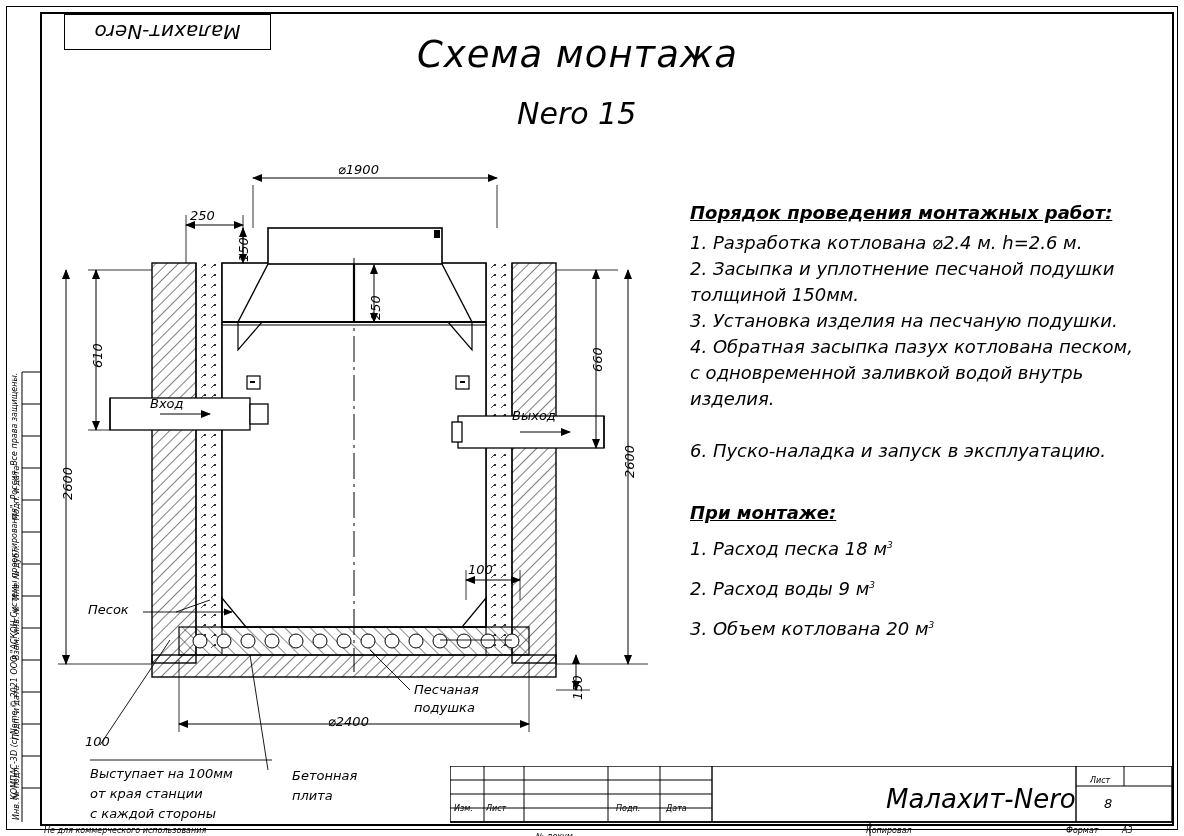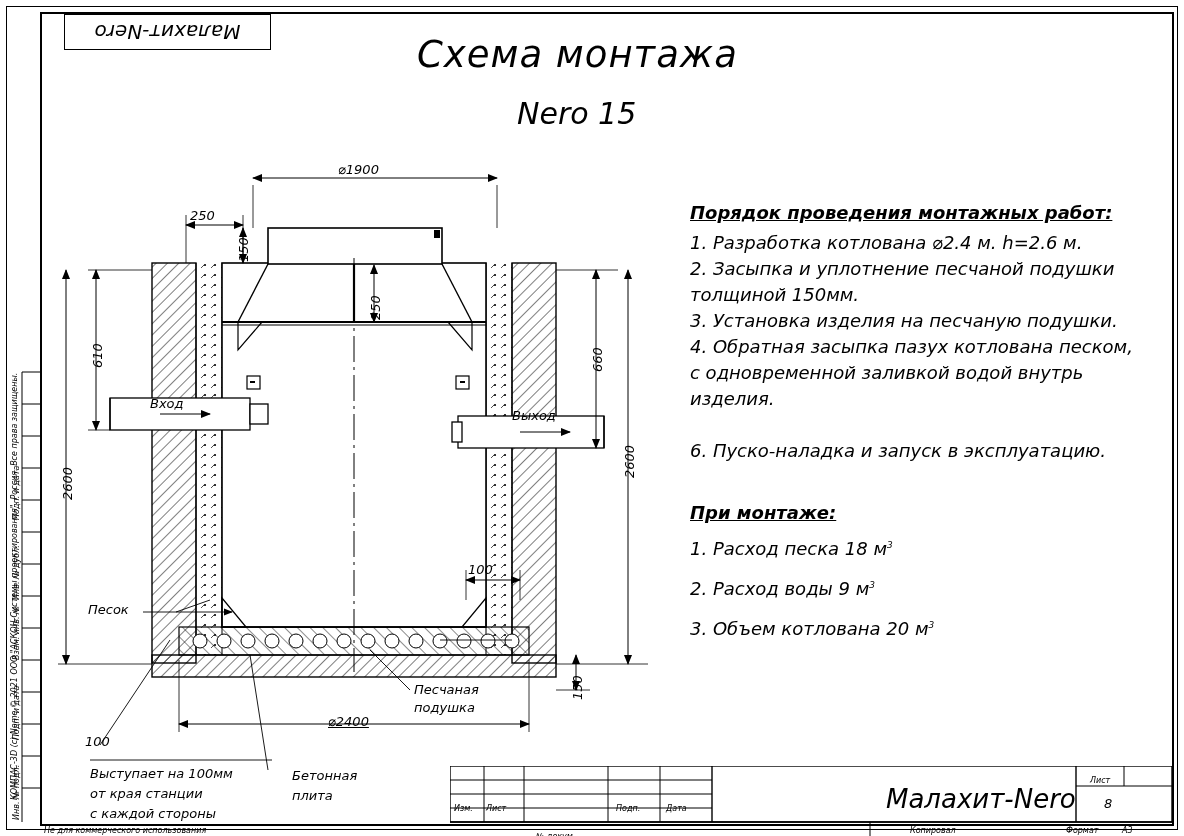--- a/index.html
+++ b/index.html
@@ -183,21 +183,21 @@
   <div class="t dim" style="left:338px;top:162px;">⌀1900</div>
   <div class="t dim" style="left:190px;top:208px;">250</div>
   <div class="t dim rot90" style="left:236px;top:262px;">150</div>
   <div class="t dim rot90" style="left:368px;top:320px;">250</div>
   <div class="t dim rot90" style="left:90px;top:368px;">610</div>
   <div class="t dim rot90" style="left:60px;top:500px;">2600</div>
   <div class="t dim rot90" style="left:590px;top:372px;">660</div>
   <div class="t dim rot90" style="left:622px;top:478px;">2600</div>
   <div class="t dim rot90" style="left:570px;top:700px;">150</div>
   <div class="t dim" style="left:468px;top:562px;">100</div>
-  <div class="t dim" style="left:328px;top:714px;text-decoration:underline;">⌀2400</div>
+  <div class="t dim" style="left:328px;top:714px;">⌀2400</div>
   <div class="t dim" style="left:85px;top:734px;">100</div>
 
   <div class="t lbl" style="left:150px;top:396px;">Вход</div>
   <div class="t lbl" style="left:512px;top:408px;">Выход</div>
   <div class="t lbl" style="left:88px;top:602px;font-style:italic;">Песок</div>
   <div class="t lbl" style="left:414px;top:682px;">Песчаная</div>
   <div class="t lbl" style="left:414px;top:700px;">подушка</div>
   <div class="t lbl" style="left:292px;top:768px;">Бетонная</div>
   <div class="t lbl" style="left:292px;top:788px;">плита</div>
   <div class="t lbl" style="left:90px;top:766px;">Выступает на 100мм</div>
@@ -274,17 +274,17 @@
 
   <div class="t tiny" style="left:454px;top:804px;">Изм.</div>
   <div class="t tiny" style="left:486px;top:804px;">Лист</div>
   <div class="t tiny" style="left:536px;top:832px;">№ докум.</div>
   <div class="t tiny" style="left:616px;top:804px;">Подп.</div>
   <div class="t tiny" style="left:666px;top:804px;">Дата</div>
 
   <div class="t" style="left:886px;top:784px;font-size:26px;">Малахит-Nero</div>
   <div class="t tiny" style="left:1090px;top:776px;">Лист</div>
   <div class="t" style="left:1104px;top:796px;font-size:13px;">8</div>
-  <div class="t tiny" style="left:910px;top:826px;">Копировал</div>
+  <div class="t tiny" style="left:866px;top:826px;">Копировал</div>
   <div class="t tiny" style="left:1066px;top:826px;">Формат</div>
   <div class="t tiny" style="left:1122px;top:826px;">А3</div>
 
 </div>
 
 </body></html>

